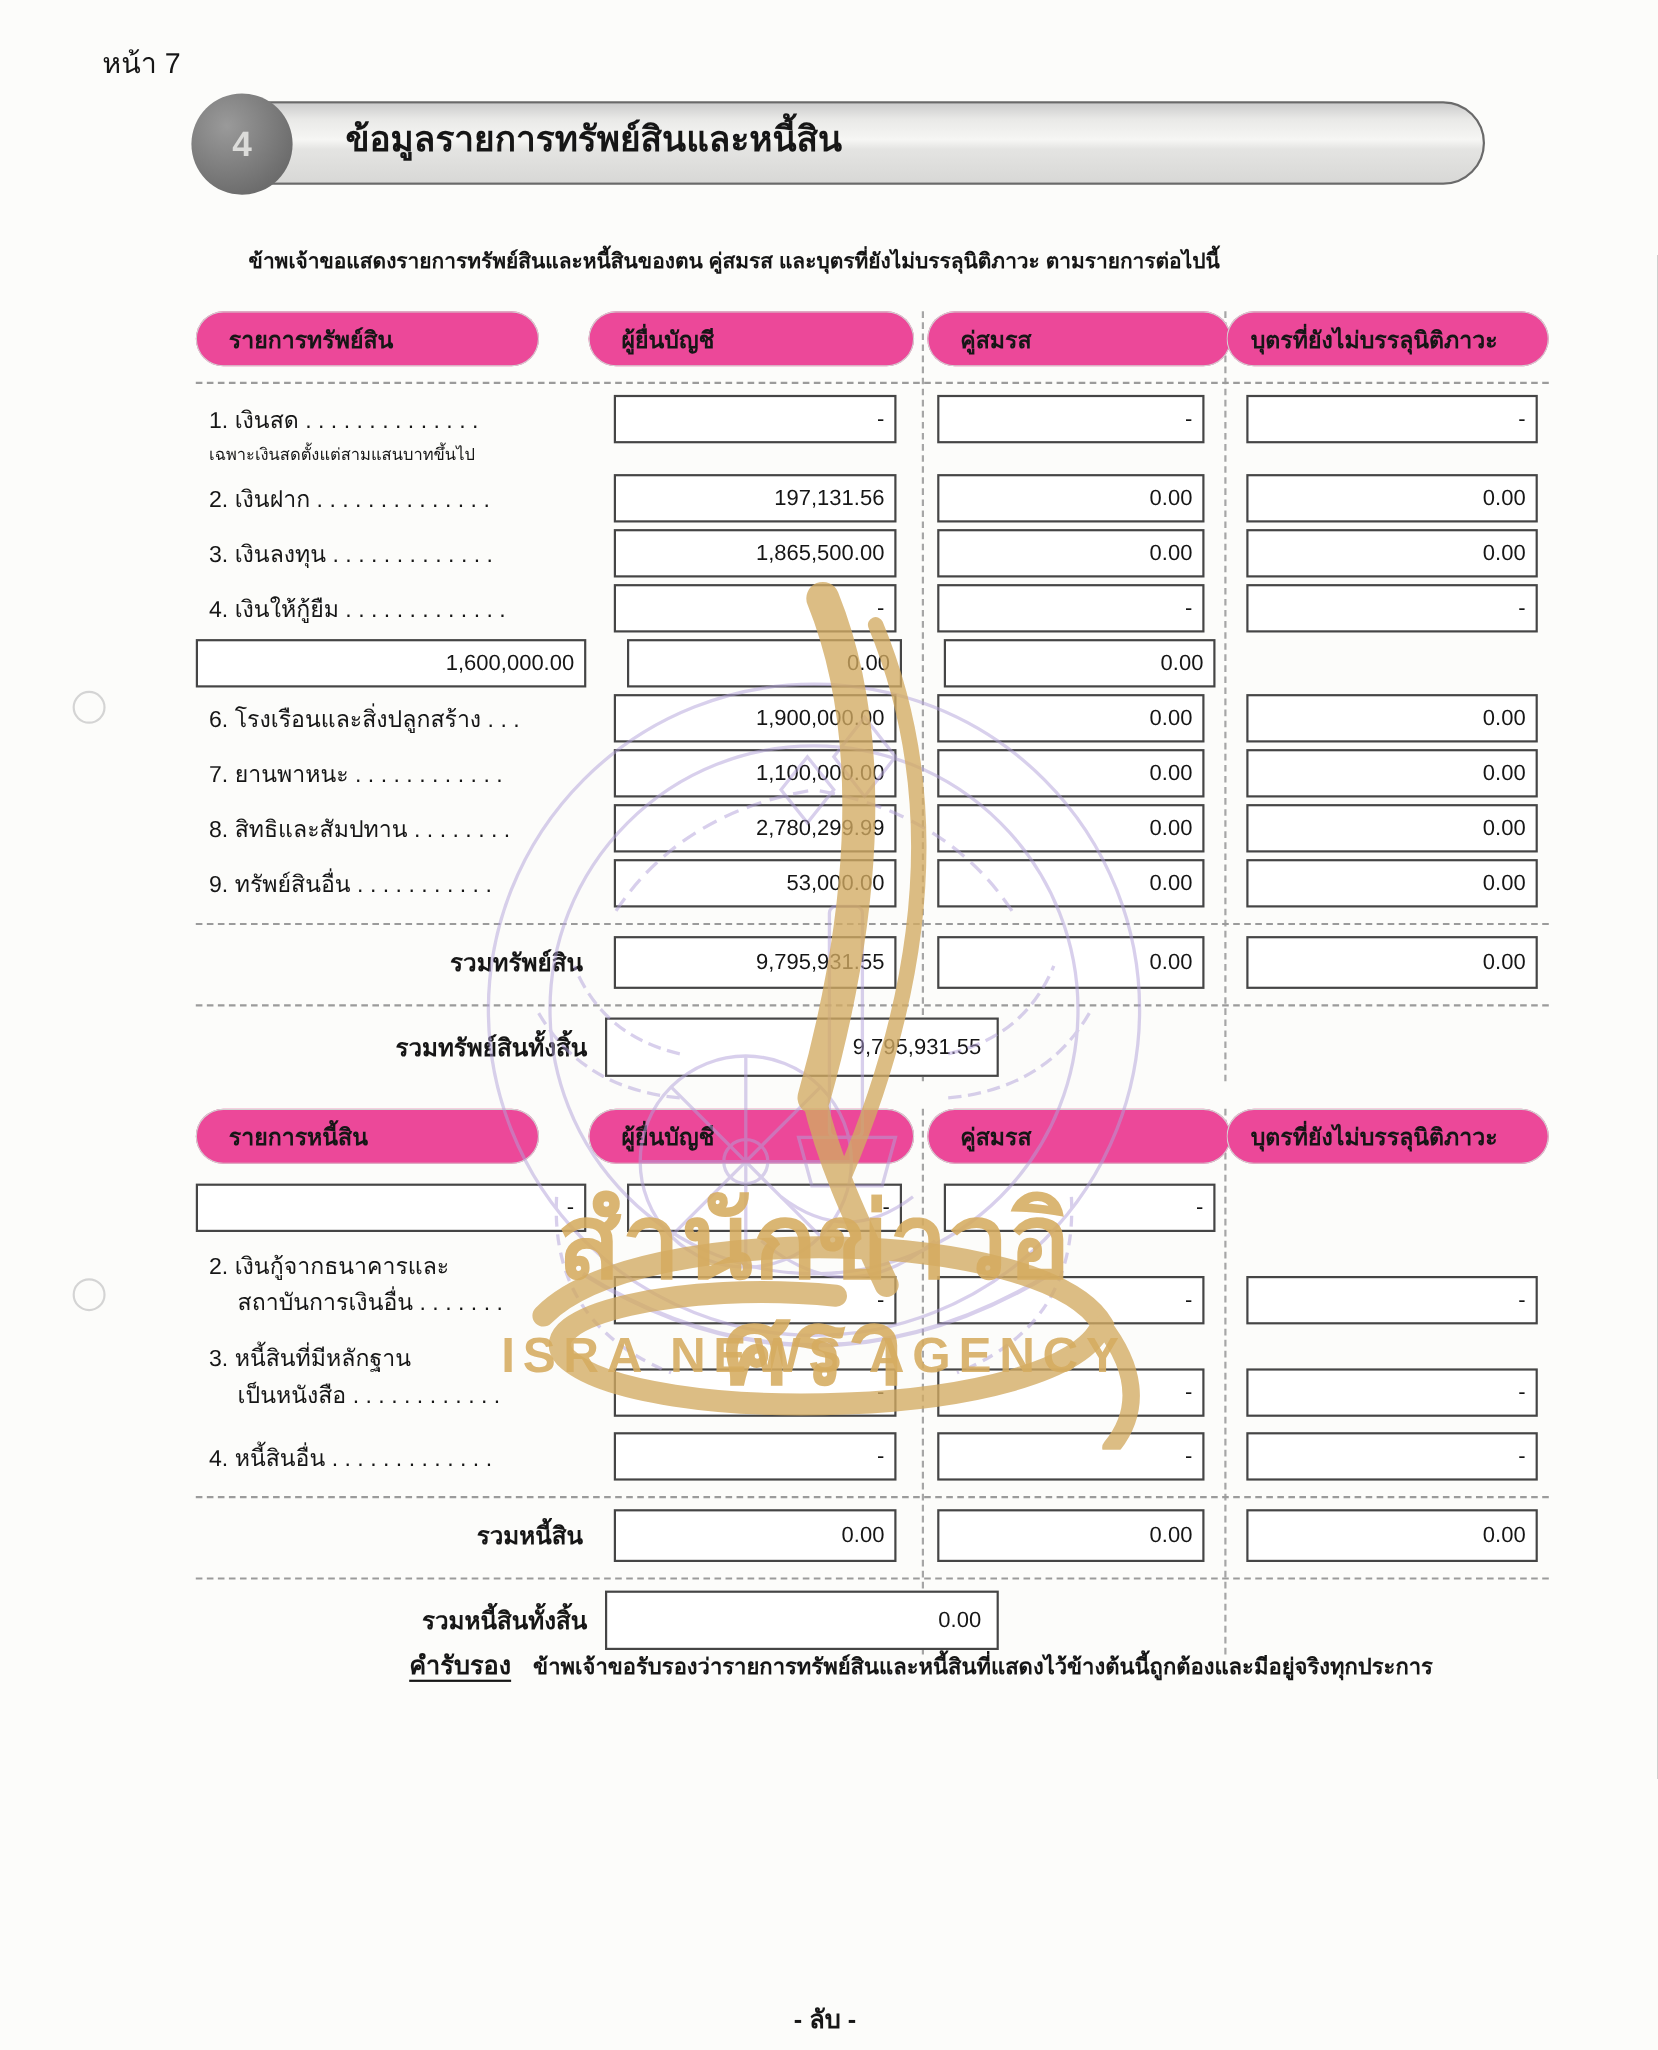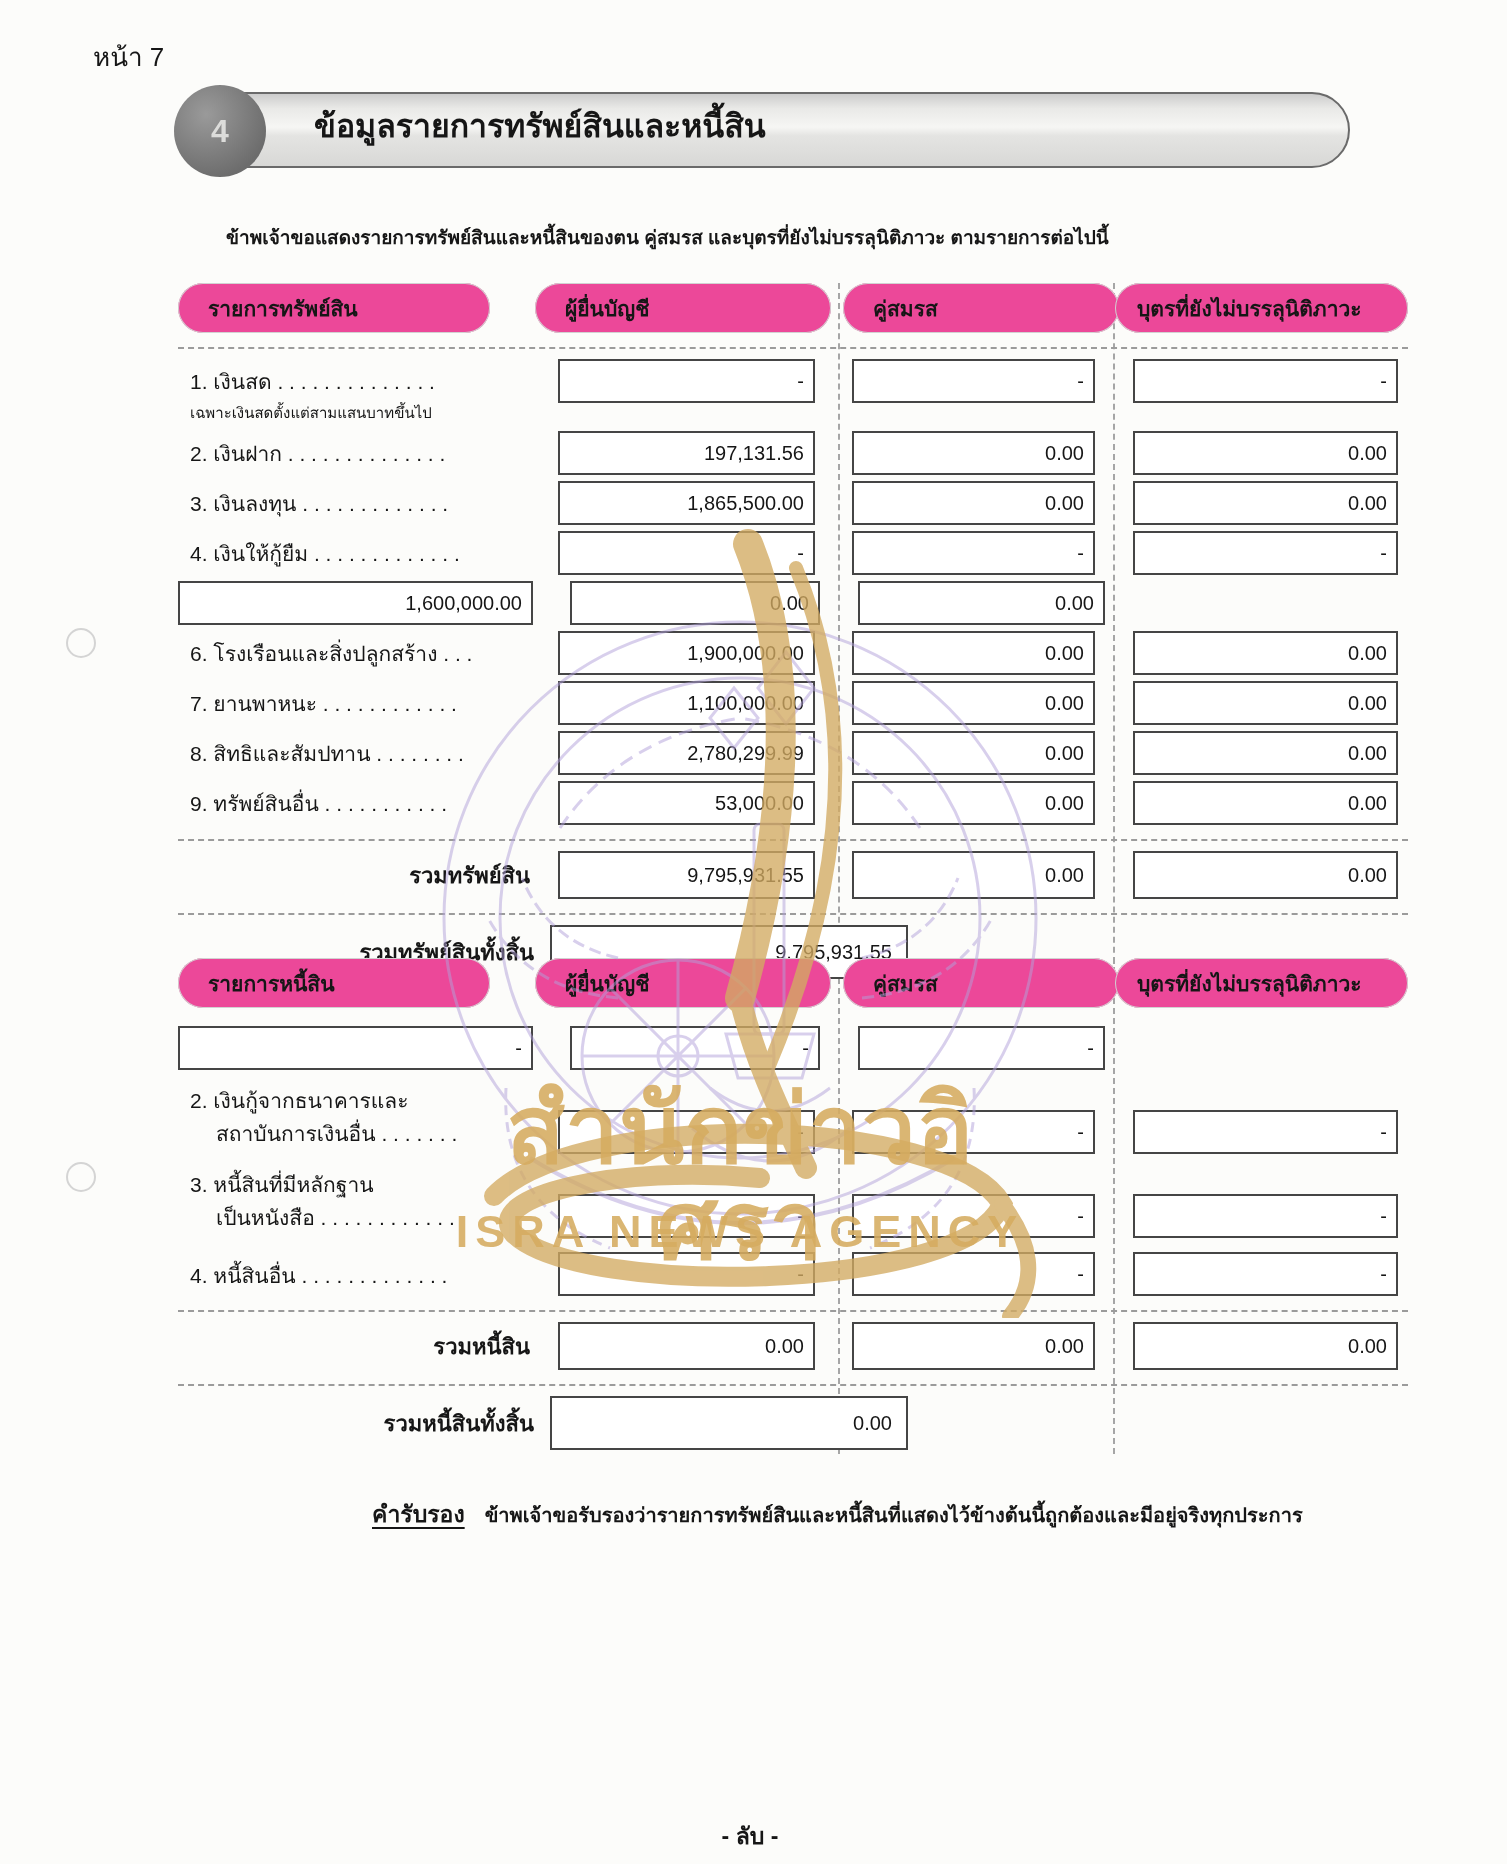--- a/index.html
+++ b/index.html
@@ -16,21 +16,21 @@
       background:radial-gradient(circle at 35% 32%,#9a9a9a,#6c6c6c 75%);
       display:flex;align-items:center;justify-content:center;
       color:#dcdcda;font-size:32px;font-weight:bold;}
   .section-title{margin-left:136px;line-height:70px;font-size:32px;font-weight:bold;font-family:Liberation Mono, monospace;}
 
   .intro{position:absolute;left:226px;top:222px;width:1180px;font-size:19px;font-weight:600;}
 
   
   .tbl{position:absolute;left:178px;width:1230px;}
   #assets{top:283px;}
-  #liabilities{top:958px;}
+  #liabilities{top:1008px;}
 
   .hdr{position:relative;height:50px;z-index:1;}
   .pill{position:absolute;height:50px;background:#ec4899;border-radius:25px;
         box-shadow:inset 0 0 0 1px #d2d2d2;display:flex;align-items:center;
         padding-left:30px;box-sizing:border-box;font-weight:bold;font-size:21px;}
   .p0{left:0;width:312px;}
   .p1{left:357px;width:296px;}
   .p2{left:665px;width:276px;}
   .p3{left:937px;width:293px;padding-left:22px;}
 

